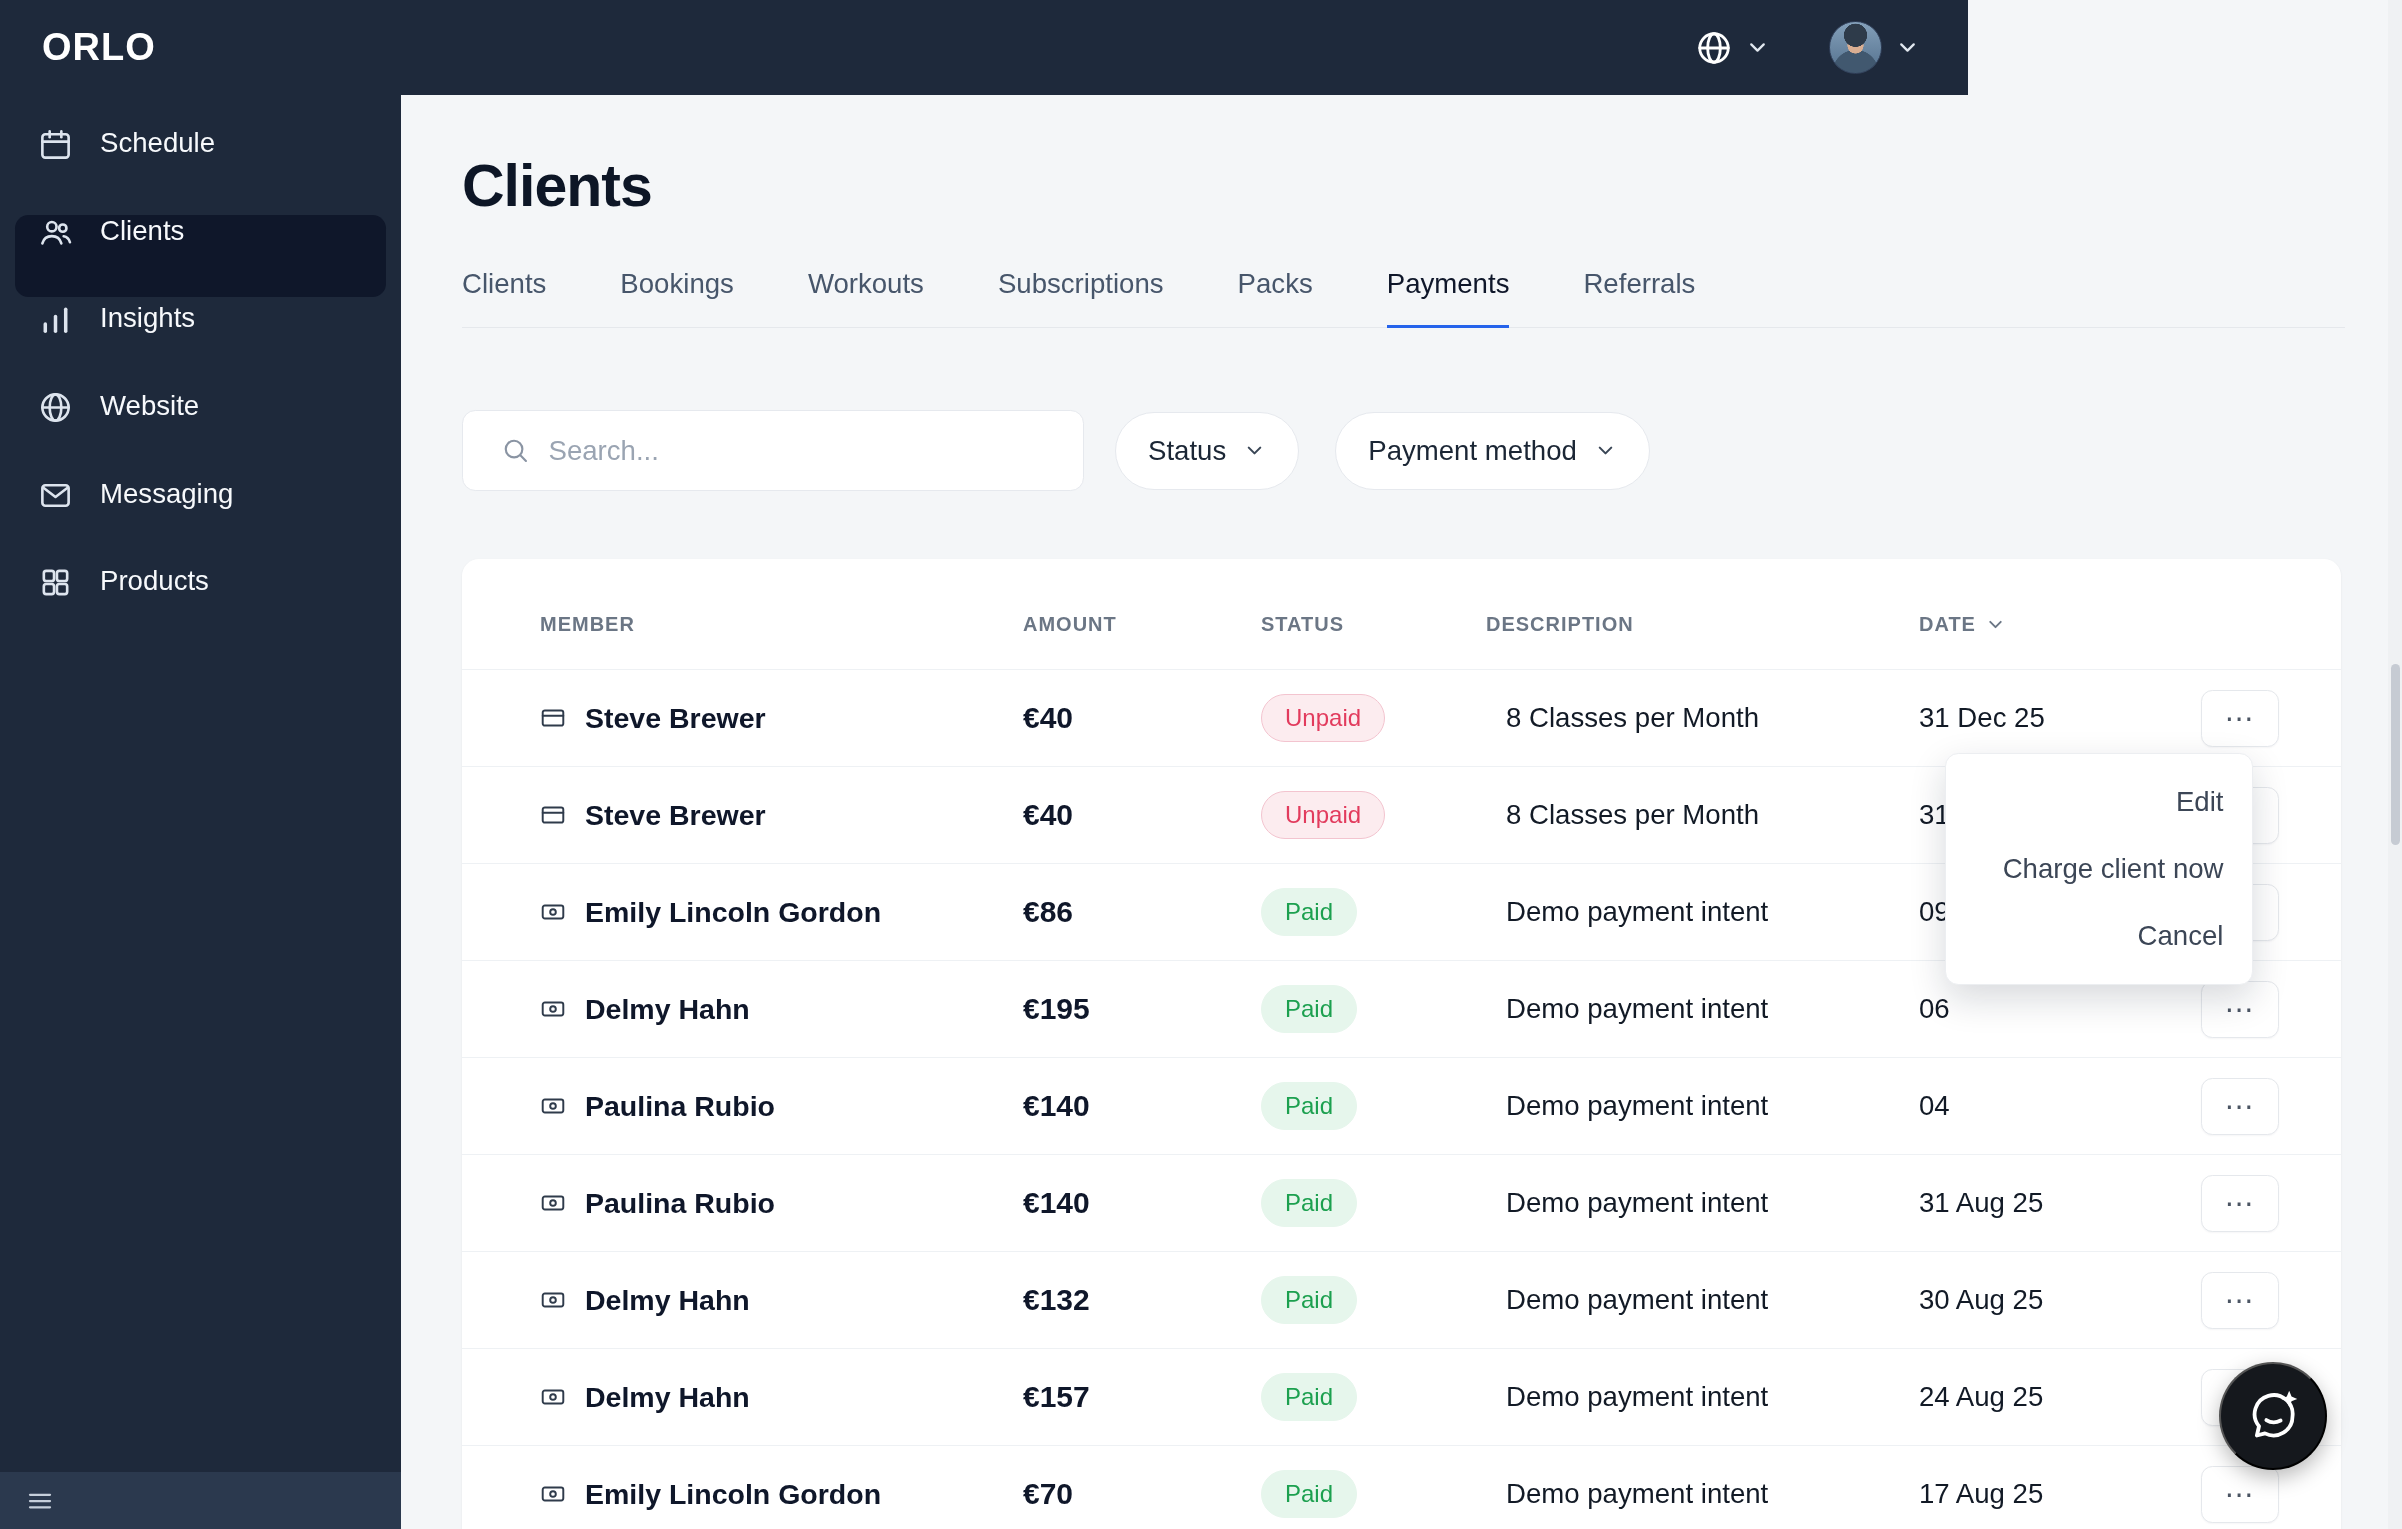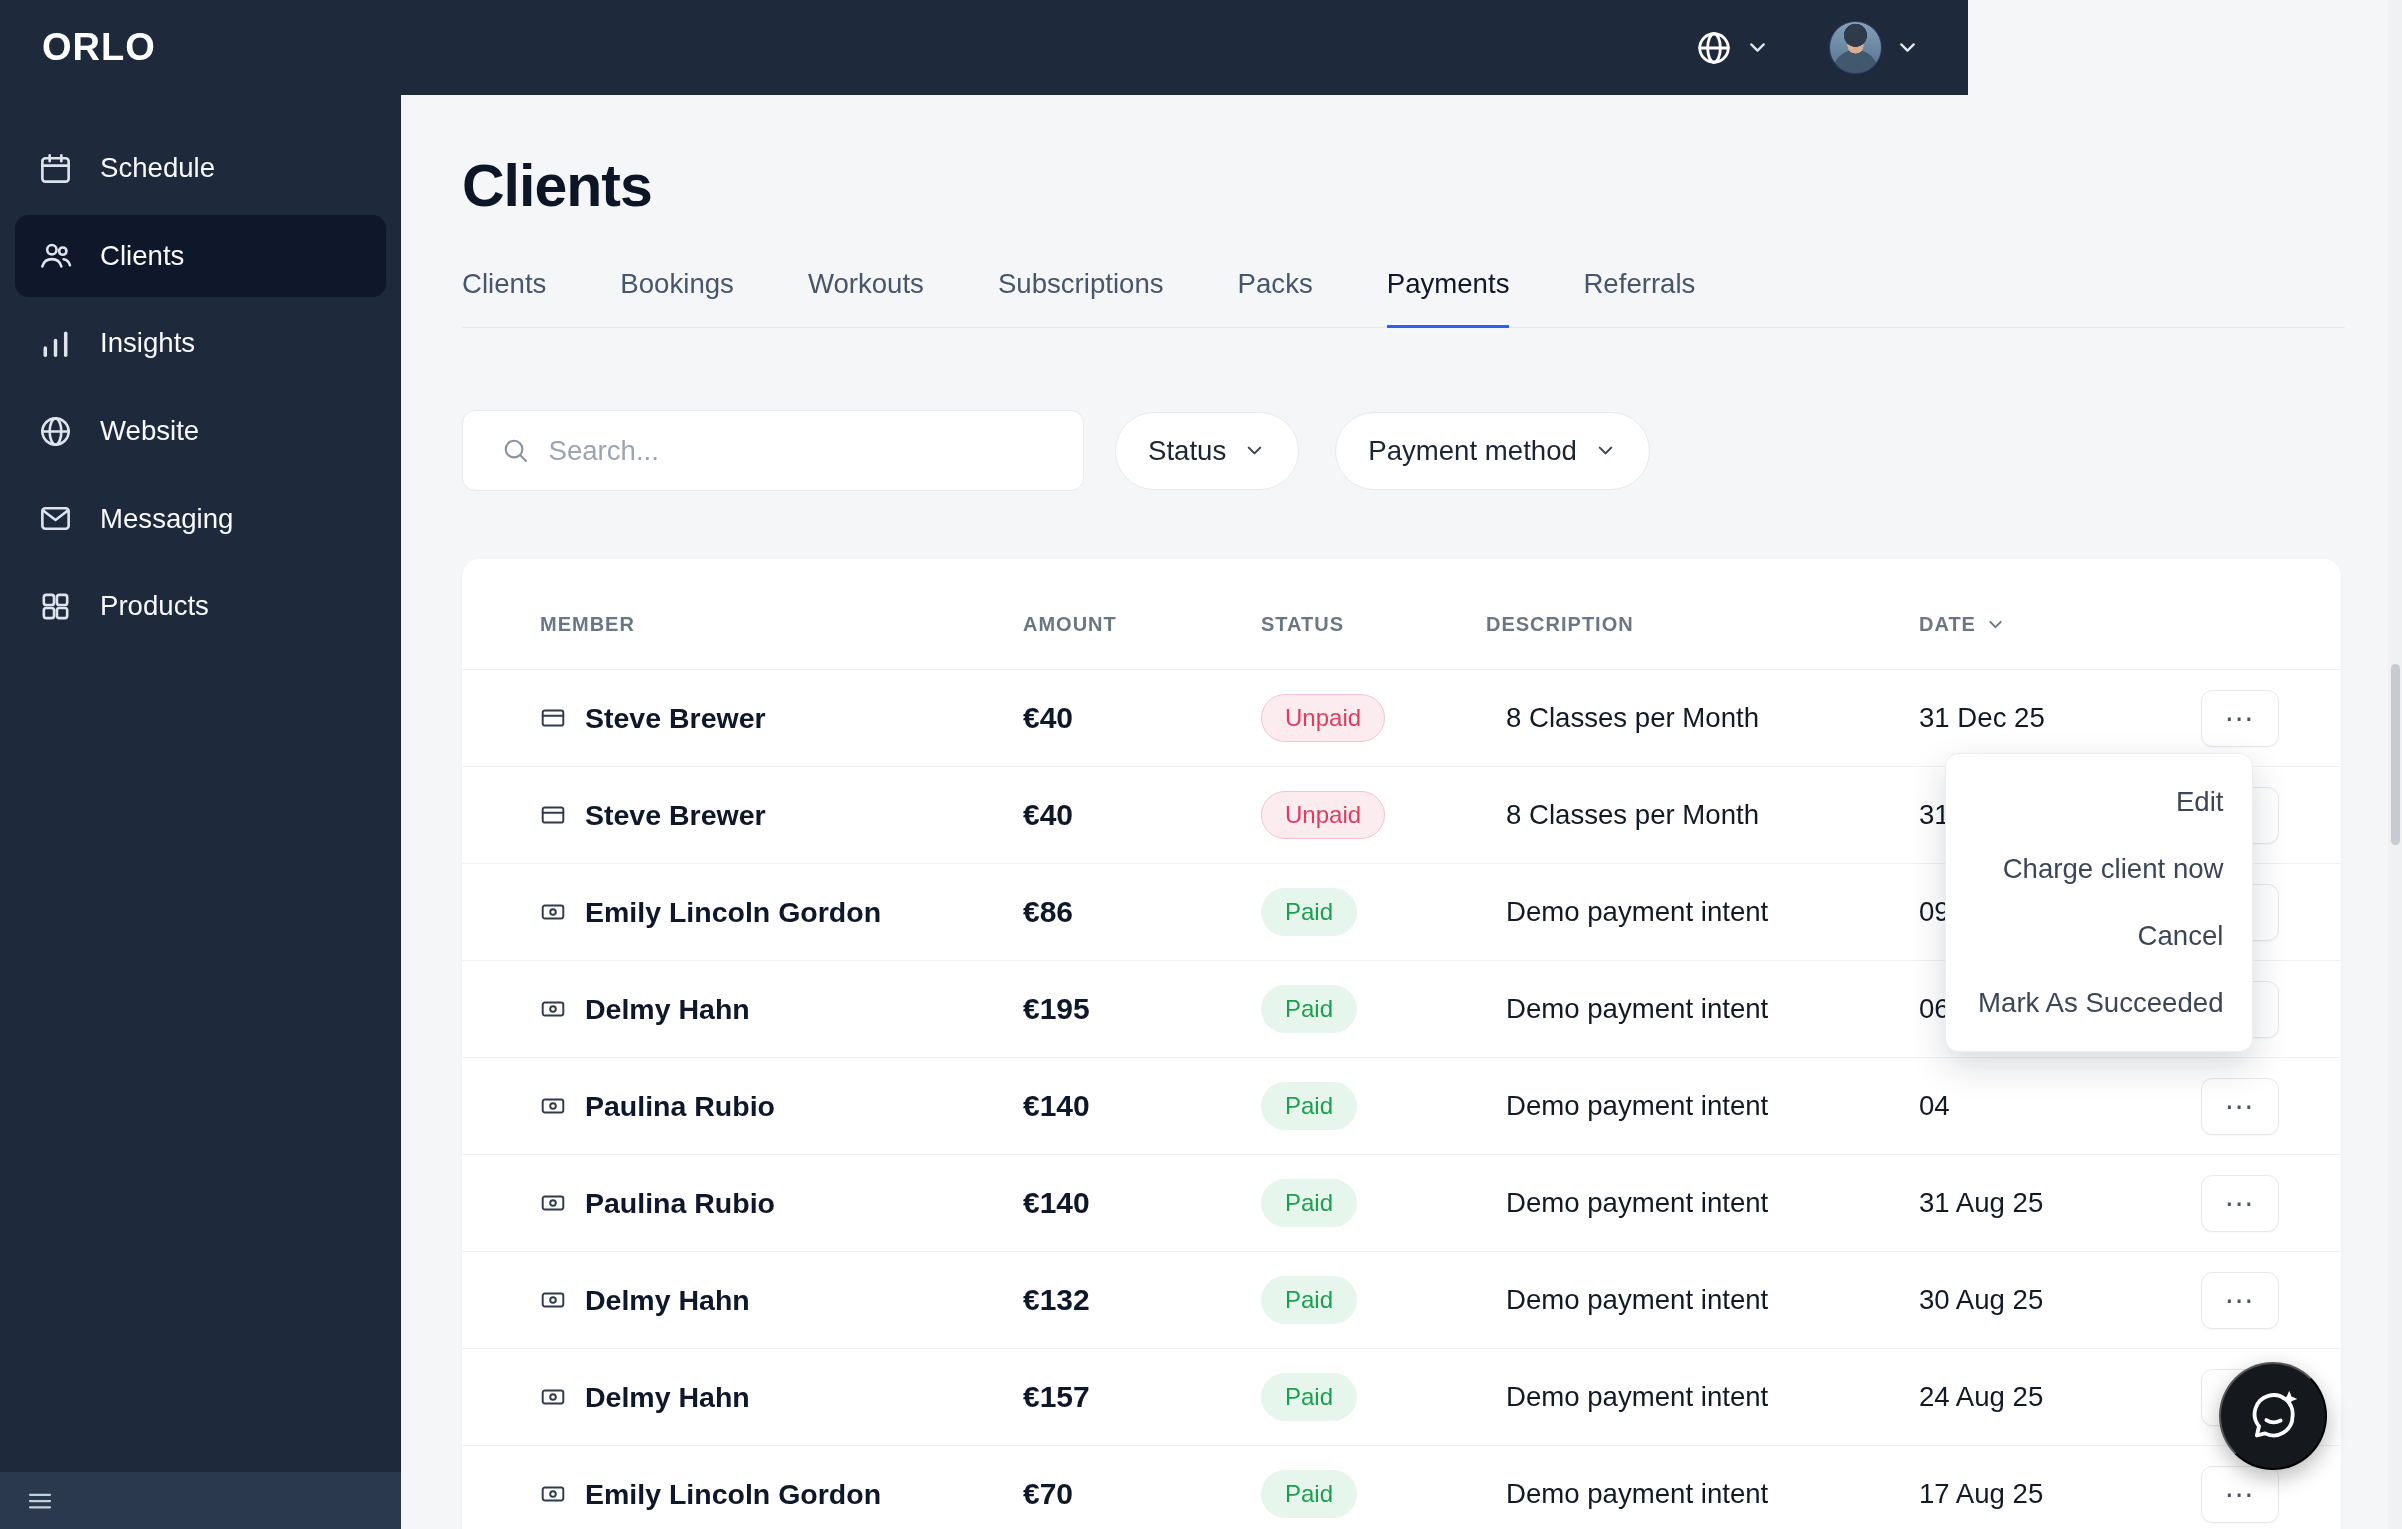--- a/index.html
+++ b/index.html
@@ -32,21 +32,21 @@
     border:1.9px solid #31405a;
   }
 
   
   .sidebar {
     position:absolute; top:95px; left:0; width:401px; bottom:0;
     background:#1e293b; padding-top:32px; z-index:15;
   }
   .side-item {
     height:82px; margin:0 15px 5.7px 15px; border-radius:13.3px;
-    display:flex; align-items:center; padding-left:23px; gap:27px;
+    display:flex; align-items:flex-start; padding-left:23px; gap:27px;
     color:#f5f7fa; cursor:default;
   }
   .side-item.active { background:#0f172a; }
   .side-item .icon { width:35px; height:35px; color:#dde4ee; }
   .side-label { font-size:27.6px; color:#f7f9fc; }
   .side-footer {
     position:absolute; left:0; right:0; bottom:0; height:57px;
     background:#2b394e; display:flex; align-items:center; padding-left:25px;
   }
   .side-footer .icon { width:30px; height:30px; color:#c6cfdb; }
@@ -467,21 +467,20 @@
           </div>
         </div>
       </div>
   </section>
 </main>
 
 <div class="context-menu">
     <div class="menu-item">Edit</div>
     <div class="menu-item">Charge client now</div>
     <div class="menu-item">Cancel</div>
-    <div class="menu-item">Mark As Succeeded</div>
   </div>
 
 <button class="chat-fab">
   <span class="icon">
       <svg viewBox="0 0 24 24" fill="none" stroke="currentColor" stroke-width="1.6" stroke-linecap="round" stroke-linejoin="round">
         <path d="M20 12a8 8 0 0 1-11.6 7.1L5 20l.9-3.9A8 8 0 1 1 20 12z"></path>
         <path d="M9 13.5c1.9 1.2 4 1.2 6 .2"></path>
         <path fill="currentColor" stroke="none" d="M18.6 1.2l1 2.4 2.4 1-2.4 1-1 2.4-1-2.4-2.4-1 2.4-1z"></path>
       </svg>
     </span>

